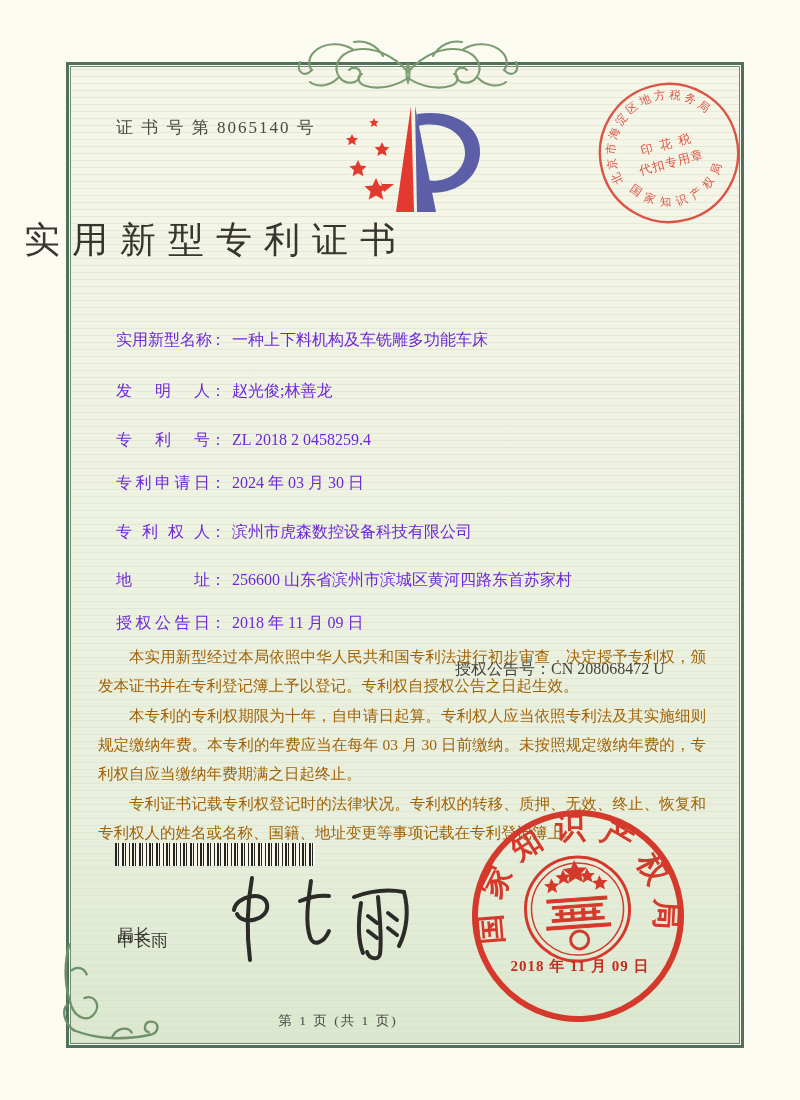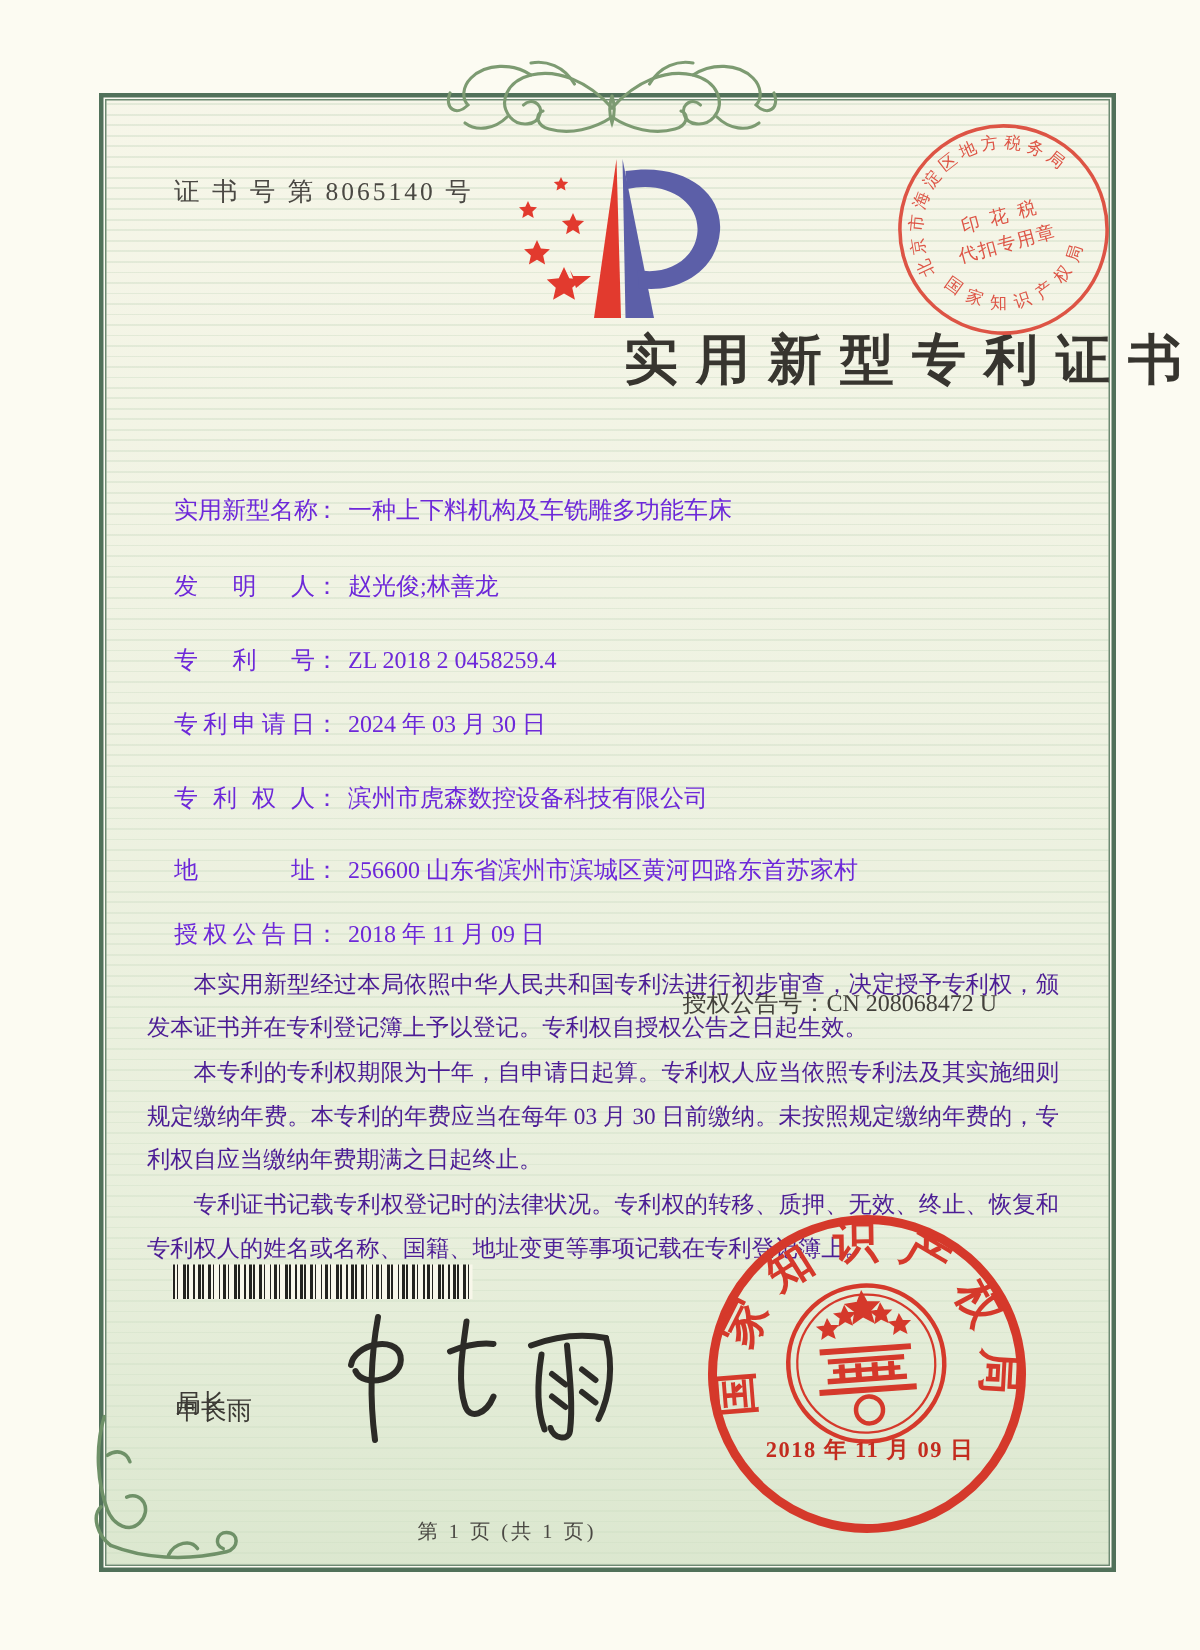--- a/index.html
+++ b/index.html
@@ -9,28 +9,28 @@
   
   .frame{position:absolute;left:66px;top:62px;width:672px;height:980px;
          border:3px solid #51715a;}
   .frame-inner{position:absolute;inset:1px;border:1px solid #6d8a72;
          background:
            linear-gradient(180deg, rgba(236,240,224,.15) 0%, rgba(219,232,208,.55) 78%, rgba(210,226,198,.75) 100%),
            repeating-linear-gradient(0deg, rgba(146,182,146,.22) 0px, rgba(146,182,146,.22) 1px, transparent 1px, transparent 7px),
            #f8f7ea;}
   .abs{position:absolute;}
   .cert-no{left:116px;top:116px;font-size:17px;letter-spacing:2px;color:#4a4843;}
-  .title{left:0;right:0;top:216px;text-align:right;font-size:36px;font-weight:700;
-         letter-spacing:12px;color:#37352f;}
+  .title{left:0;right:0;top:216px;text-align:left;font-size:36px;font-weight:400;
+         letter-spacing:12px;color:#37352f;padding-left:24px;}
   .row{left:116px;font-size:16px;color:#6d28d9;white-space:nowrap;}
   .flabel{display:inline-block;width:94px;text-align:justify;text-align-last:justify;}
   .fvalue{margin-left:6px;}
   .grant-no{left:455px;top:613px;font-size:16px;color:#43413b;margin-top:46px;}
   .paras{left:98px;top:642px;width:608px;font-size:15.5px;line-height:29px;
-         text-align:justify;color:#4c1d95;}
+         text-align:justify;color:#a16207;}
   .paras p{margin:0 0 1px 0;text-indent:2em;}
   .barcode{left:115px;top:843px;width:200px;height:23px;
      background:repeating-linear-gradient(90deg,
        #23231f 0 2px,#f8f7ea 2px 3px,#23231f 3px 4px,#f8f7ea 4px 7px,
        #23231f 7px 9px,#f8f7ea 9px 10px,#23231f 10px 11px,#f8f7ea 11px 14px,
        #23231f 14px 15px,#f8f7ea 15px 17px);}
   .signer-title{left:117px;top:924px;font-size:17px;color:#3c3a35;font-family:"Liberation Sans","DejaVu Sans",sans-serif;}
   .signer-name{left:117px;top:929px;font-size:17px;color:#3c3a35;font-family:"Liberation Sans","DejaVu Sans",sans-serif;}
   .signature{left:218px;top:868px;}
   .footer{left:66px;top:1012px;width:544px;text-align:center;font-size:13.5px;color:#4a4843;letter-spacing:2px;}

